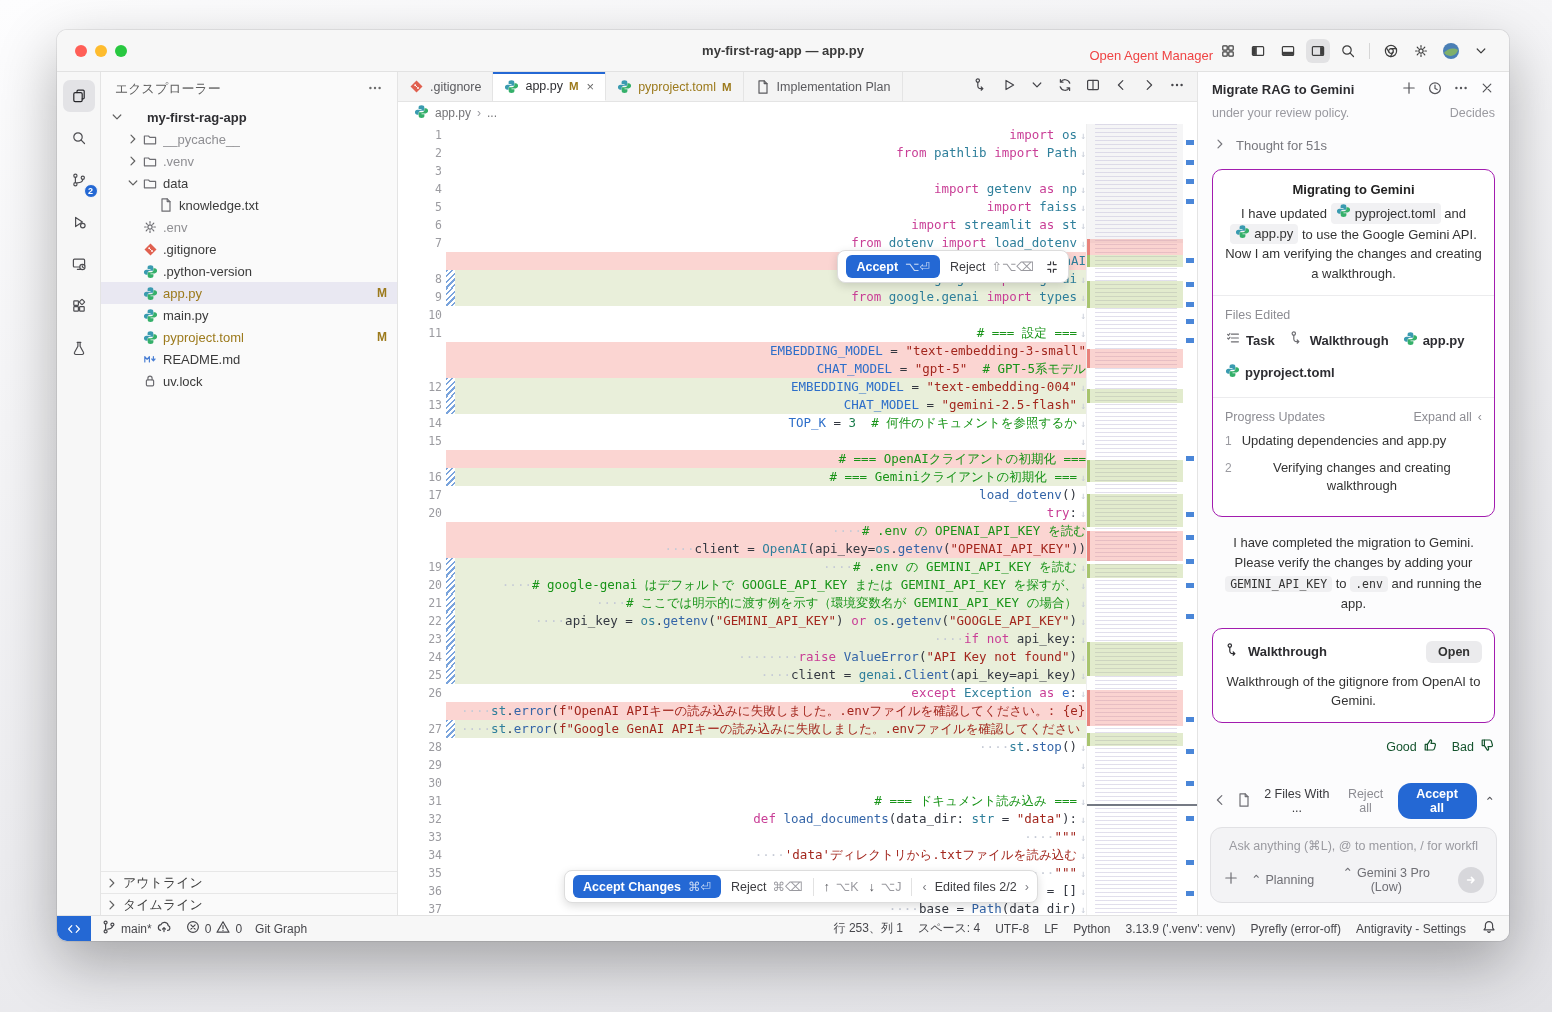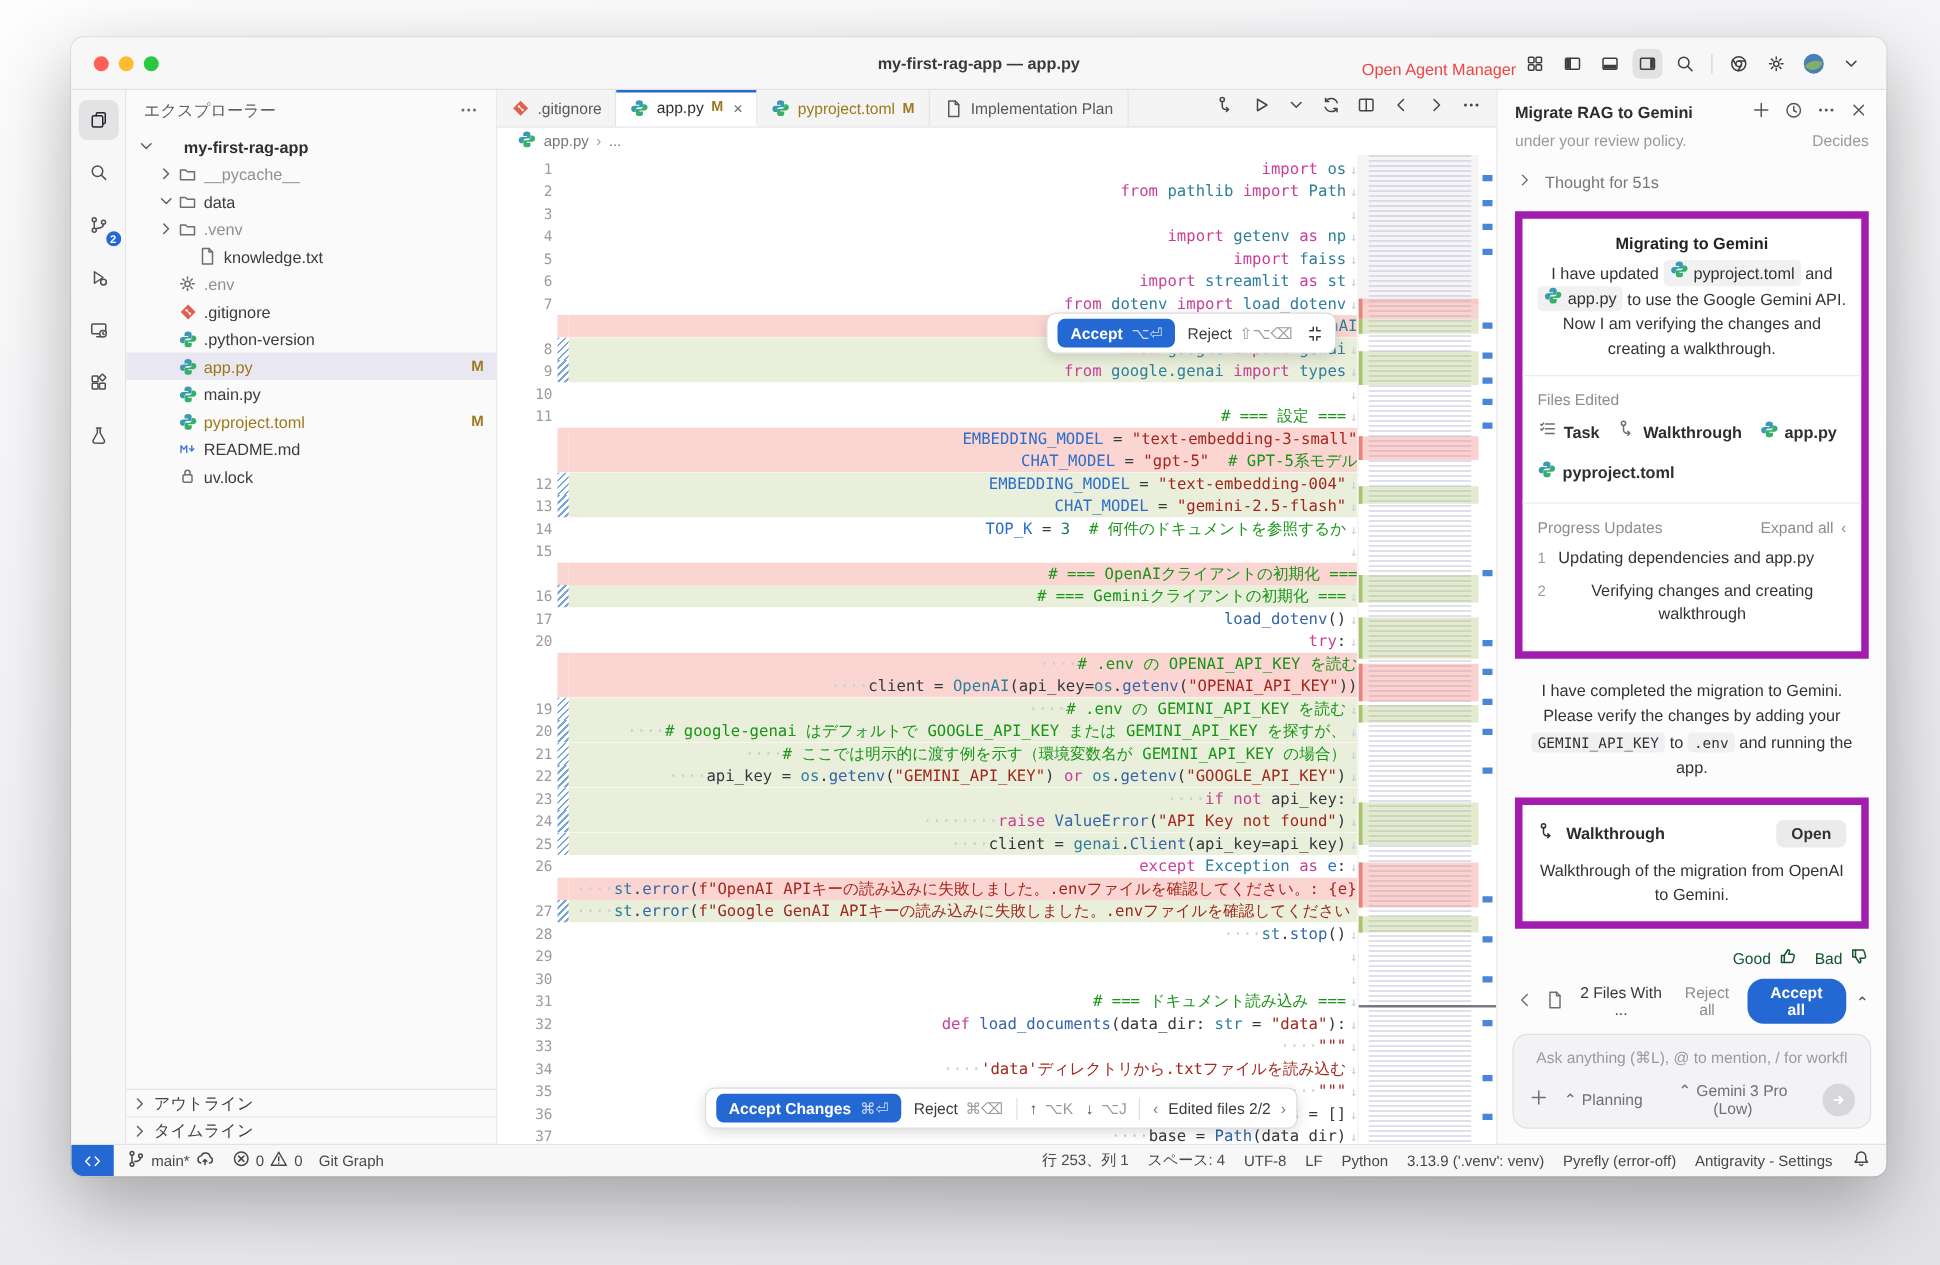--- a/index.html
+++ b/index.html
@@ -107,21 +107,21 @@
   
   .agent{width:312px;flex:0 0 312px;border-left:1px solid #e4e4e4;background:#fcfcfd;
     display:flex;flex-direction:column;font-size:13px;color:#333;text-align:center;}
   .ag-head{height:34px;flex:0 0 34px;display:flex;align-items:center;padding:0 14px;gap:10px;}
   .ag-title{font-weight:700;font-size:13px;color:#2c2c30;white-space:nowrap;}
   .ag-hicons{margin-left:auto;display:flex;gap:10px;color:#55555a;align-items:center;}
   .ag-scroll{flex:1;overflow:hidden;padding:0 14px;}
   .ag-scrolled{display:flex;font-size:12.5px;color:#9a9aa0;}
   .ag-scrolled .right{margin-left:auto;}
   .thought{display:flex;align-items:center;gap:8px;color:#77777d;margin:16px 0 14px;}
-  .card{border:6px solid #a21caf;border-radius:0;background:#fff;}
+  .card{border:1px solid #a21caf;border-radius:10px;background:#fff;}
   .card-sec{padding:12px 12px;}
   .card-sec + .card-sec{border-top:1px solid #ececee;}
   .card h4{margin:0 0 6px;font-size:13px;color:#222;}
   .card p{margin:0;line-height:1.5;}
   .fileref{background:#f1f1f3;border-radius:4px;padding:0 5px;white-space:nowrap;display:inline-flex;
     align-items:center;gap:4px;}
   .seclabel{color:#8d8d93;font-size:12.5px;margin-bottom:8px;display:flex;}
   .seclabel .exp{margin-left:auto;display:flex;gap:6px;align-items:center;color:#8d8d93;}
   .chips{display:flex;flex-wrap:wrap;gap:10px 14px;line-height:1.6;}
   .chip{display:inline-flex;align-items:center;gap:5px;font-weight:600;color:#2e2e33;}
@@ -318,53 +318,53 @@
             </span>
             <span class="ficon" style="color:#6d6d72">
               <span class="ic">
                 <svg width="16" height="16" viewBox="0 0 16 16" fill="none" stroke="currentColor" stroke-width="1.2" stroke-linecap="round" stroke-linejoin="round">
                   <path d="M2.4 5h4.1l1.4 1.4h5.7v6.4H2.4z"></path>
                 </svg>
               </span>
             </span>
     <span class="flabel">__pycache__</span>
           </div>
+          <div class="frow muted   " style="padding-left:24px">
+    <span class="chev">
+              <span class="ic">
+                <svg width="16" height="16" viewBox="0 0 16 16" fill="none" stroke="currentColor" stroke-width="1.2" stroke-linecap="round" stroke-linejoin="round">
+                  <path d="M6 4.2l3.8 3.8L6 11.8"></path>
+                </svg>
+              </span>
+            </span>
+            <span class="ficon" style="color:#6d6d72">
+              <span class="ic">
+                <svg width="16" height="16" viewBox="0 0 16 16" fill="none" stroke="currentColor" stroke-width="1.2" stroke-linecap="round" stroke-linejoin="round">
+                  <path d="M2.4 5h4.1l1.4 1.4h5.7v6.4H2.4z"></path>
+                </svg>
+              </span>
+            </span>
+    <span class="flabel">.venv</span>
+          </div>
           <div class="frow    " style="padding-left:24px">
     <span class="chev">
               <span class="ic">
                 <svg width="16" height="16" viewBox="0 0 16 16" fill="none" stroke="currentColor" stroke-width="1.2" stroke-linecap="round" stroke-linejoin="round">
                   <path d="M4.2 6l3.8 3.8L11.8 6"></path>
                 </svg>
               </span>
             </span>
             <span class="ficon" style="color:#6d6d72">
               <span class="ic">
                 <svg width="16" height="16" viewBox="0 0 16 16" fill="none" stroke="currentColor" stroke-width="1.2" stroke-linecap="round" stroke-linejoin="round">
                   <path d="M2.4 5h4.1l1.4 1.4h5.7v6.4H2.4z"></path>
                 </svg>
               </span>
             </span>
     <span class="flabel">data</span>
-          </div>
-          <div class="frow muted   " style="padding-left:24px">
-    <span class="chev">
-              <span class="ic">
-                <svg width="16" height="16" viewBox="0 0 16 16" fill="none" stroke="currentColor" stroke-width="1.2" stroke-linecap="round" stroke-linejoin="round">
-                  <path d="M6 4.2l3.8 3.8L6 11.8"></path>
-                </svg>
-              </span>
-            </span>
-            <span class="ficon" style="color:#6d6d72">
-              <span class="ic">
-                <svg width="16" height="16" viewBox="0 0 16 16" fill="none" stroke="currentColor" stroke-width="1.2" stroke-linecap="round" stroke-linejoin="round">
-                  <path d="M2.4 5h4.1l1.4 1.4h5.7v6.4H2.4z"></path>
-                </svg>
-              </span>
-            </span>
-    <span class="flabel">.venv</span>
           </div>
           <div class="frow    " style="padding-left:40px">
     <span class="chev"></span>
             <span class="ficon" style="color:#6d6d72">
               <span class="ic">
                 <svg width="16" height="16" viewBox="0 0 16 16" fill="none" stroke="currentColor" stroke-width="1.2" stroke-linecap="round" stroke-linejoin="round">
                   <path d="M4 1.8h5.2l2.8 2.8v9.6H4z"></path>
                   <path d="M9.2 1.8v2.8H12"></path>
                 </svg>
               </span>
@@ -839,21 +839,21 @@
             <div class="wt-head">
               <span id="wt-ic"><span class="ic">
                     <svg width="16" height="16" viewBox="0 0 16 16" fill="none" stroke="currentColor" stroke-width="1.2" stroke-linecap="round" stroke-linejoin="round">
                       <circle cx="4.8" cy="3.6" r="1.7"></circle>
                       <path d="M4.8 5.4V9a2.6 2.6 0 002.6 2.6h2.4M8.2 10l1.7 1.6-1.7 1.6"></path>
                     </svg>
                   </span></span>
               <span>Walkthrough</span>
               <span class="openbtn">Open</span>
             </div>
-            <div class="wt-desc">Walkthrough of the migration from OpenAI to Gemini.</div>
+            <div class="wt-desc">Walkthrough of the gitignore from OpenAI to Gemini.</div>
           </div>
         </div>
 
         <div class="feedback">
           <span class="fb">
             <span>Good</span>
               <span id="thumb-up"><svg width="16" height="16" viewBox="0 0 16 16" fill="none" stroke="currentColor" stroke-width="1.2" stroke-linecap="round" stroke-linejoin="round">
                   <path d="M5.4 13V7.4L8.4 2.8c.8 0 1.4.7 1.2 1.5L9 6.4h3.1c.9 0 1.5.8 1.3 1.7l-1 3.6A1.7 1.7 0 0110.7 13z"></path>
                   <path d="M5.4 7.4H3.2V13h2.2"></path>
                 </svg></span>

